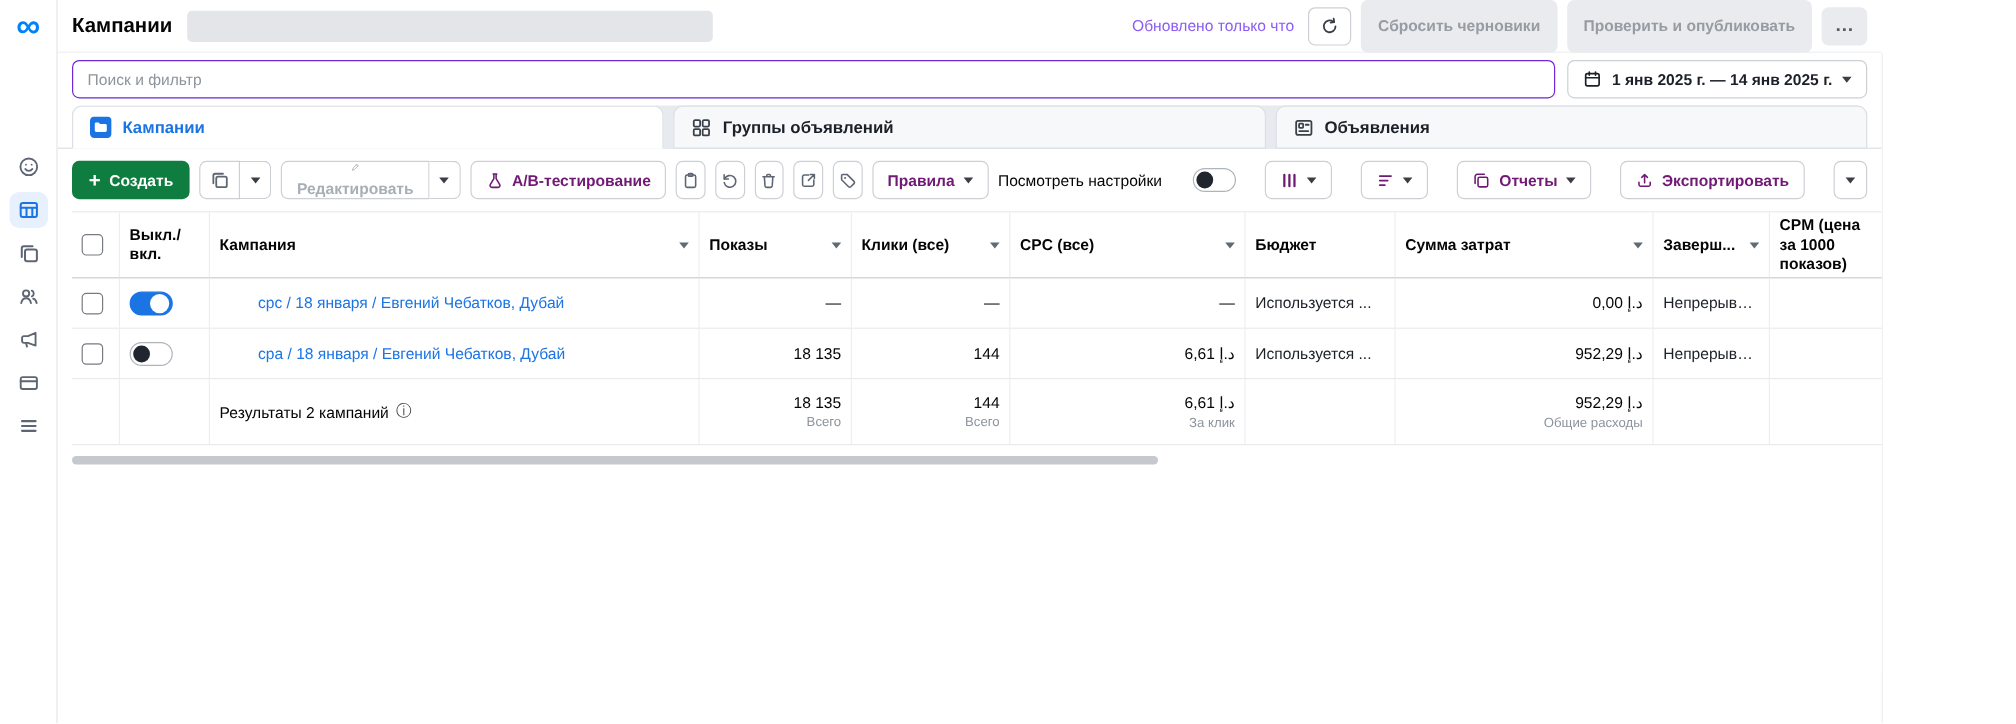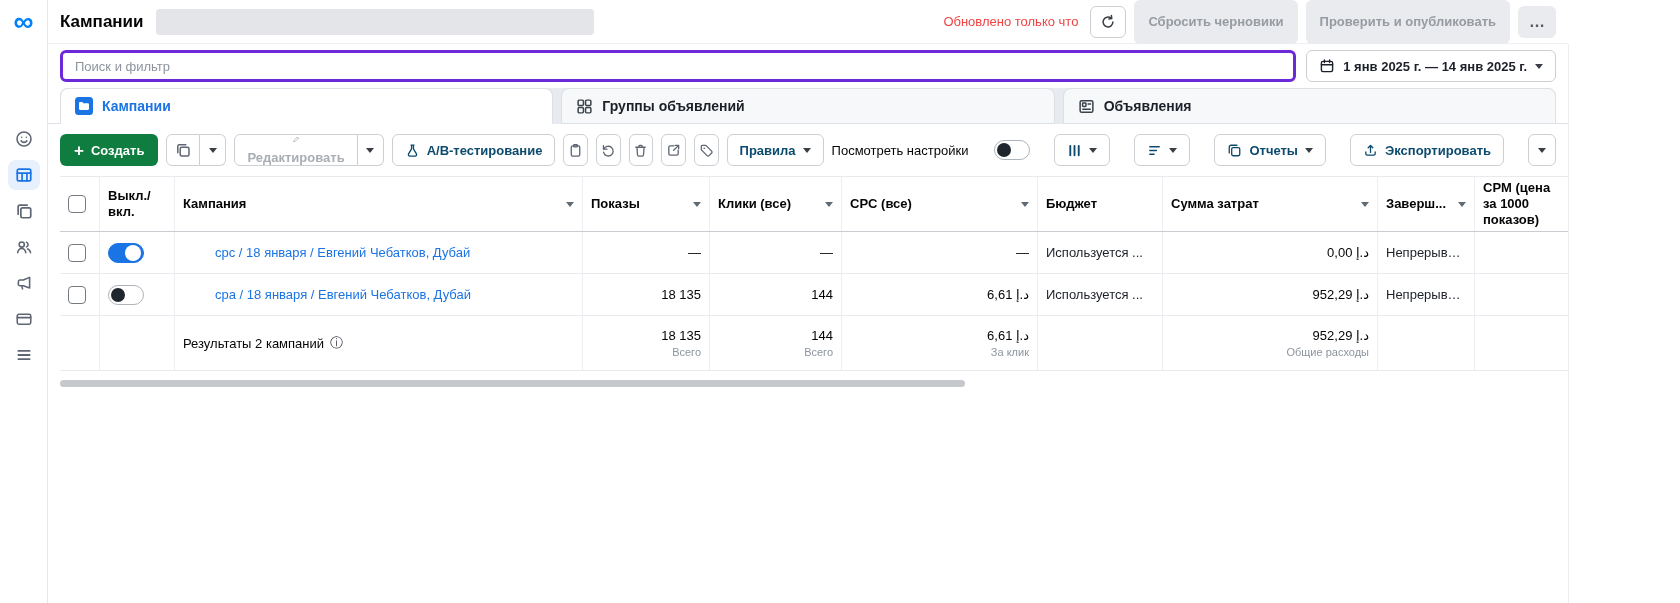--- a/index.html
+++ b/index.html
@@ -16,42 +16,42 @@
   .side-icon.active { color:#1b74e4; background:#e7f0fd; }
 
   
   .main { position:absolute; left:48px; top:0; width:1520px; height:100%; background:#fff; }
   .v-edge { position:absolute; left:1568px; top:44px; bottom:0; width:1px; background:#eceef1; }
 
   .topbar { display:flex; align-items:center; height:44px; padding:0 12px; border-bottom:1px solid #eef0f3; }
   .page-title { font-size:17px; font-weight:bold; color:#050505; margin-right:12px; white-space:nowrap; }
   .blurred-pill { width:438px; height:26px; background:#e3e5e9; border-radius:4px; }
   .topbar-right { margin-left:auto; display:flex; align-items:center; gap:8px; }
-  .updated { color:#ef4444; margin-right:4px; white-space:nowrap; }
+  .updated { color:#8b5cf6; margin-right:4px; white-space:nowrap; }
   .icon-btn32 { width:36px; height:32px; border:1px solid #ccd0d5; border-radius:6px; background:#fff; display:flex; align-items:center; justify-content:center; color:#3a3f45; }
   .gray-btn { height:44px; padding:0 14px; border-radius:6px; background:#e9ebee; color:#979ca3; font-weight:600; font-size:13px; display:flex; align-items:center; border:none; white-space:nowrap; }
   .more-btn { width:38px; height:32px; border-radius:6px; background:#e9ebee; border:none; color:#565b62; font-size:16px; font-weight:bold; display:flex; align-items:center; justify-content:center; }
 
   
   .filter-row { display:flex; align-items:center; gap:10px; height:44px; padding:0 12px; }
-  .search-input { flex:1; height:32px; border:3px solid #6d28d9; border-radius:6px; padding:0 12px; font-size:13px; color:#b91c1c; background:#fff; outline:none; font-family:inherit; }
+  .search-input { flex:1; height:32px; border:1px solid #6d28d9; border-radius:6px; padding:0 12px; font-size:13px; color:#b91c1c; background:#fff; outline:none; font-family:inherit; }
   .search-input::placeholder { color:#8d949e; }
   .date-btn { height:32px; border:1px solid #ccd0d5; border-radius:6px; background:#fff; display:flex; align-items:center; gap:8px; padding:0 12px; font-weight:600; font-size:13px; color:#1c2028; white-space:nowrap; }
 
   
   .tabs-row { position:relative; z-index:2; margin:0 12px -1px 12px; height:36px; background:#e7eaef; border-radius:8px 8px 0 0; display:flex; gap:8px; }
   .tab { flex:1; display:flex; align-items:center; gap:9px; padding:0 14px; background:#f7f8fa; border:1px solid #dcdfe4; border-radius:8px 8px 0 0; font-weight:bold; font-size:14px; color:#1c2028; }
   .tab.active { background:#fff; color:#1b74e4; border-bottom-color:#fff; }
 
   
   .content-card { position:relative; z-index:1; background:#fff; border-top:1px solid #dcdfe4; min-height:438px; }
 
   
   .toolbar { display:flex; align-items:center; gap:8px; padding:10px 12px; }
-  .btn { height:32px; display:inline-flex; align-items:center; gap:7px; padding:0 12px; border:1px solid #ccd0d5; border-radius:6px; background:#fff; font-weight:600; font-size:13px; color:#0c4a6e; white-space:nowrap; }
+  .btn { height:32px; display:inline-flex; align-items:center; gap:7px; padding:0 12px; border:1px solid #ccd0d5; border-radius:6px; background:#fff; font-weight:600; font-size:13px; color:#701a75; white-space:nowrap; }
   .btn.icon-only { width:34px; padding:0; justify-content:center; color:#5f6673; }
   .btn.disabled { color:#a9aeb5; }
   .btn.disabled svg { color:#a9aeb5; }
   .split { display:inline-flex; }
   .split .btn.seg-main { border-radius:6px 0 0 6px;flex-direction:column; }
   .split .btn.seg-caret { border-radius:0 6px 6px 0; border-left:none; width:26px; padding:0; justify-content:center; }
   .create-btn { height:32px; padding:0 14px; border:none; border-radius:6px; background:#0e7d3f; color:#fff; font-weight:600; font-size:13px; display:inline-flex; align-items:center; gap:7px; }
   .create-plus { font-size:17px; font-weight:bold; line-height:1; }
   .caret { width:0; height:0; border-left:4px solid transparent; border-right:4px solid transparent; border-top:5px solid #3a3f45; }
   .toolbar-right { margin-left:auto; display:flex; align-items:center; gap:24px; }

